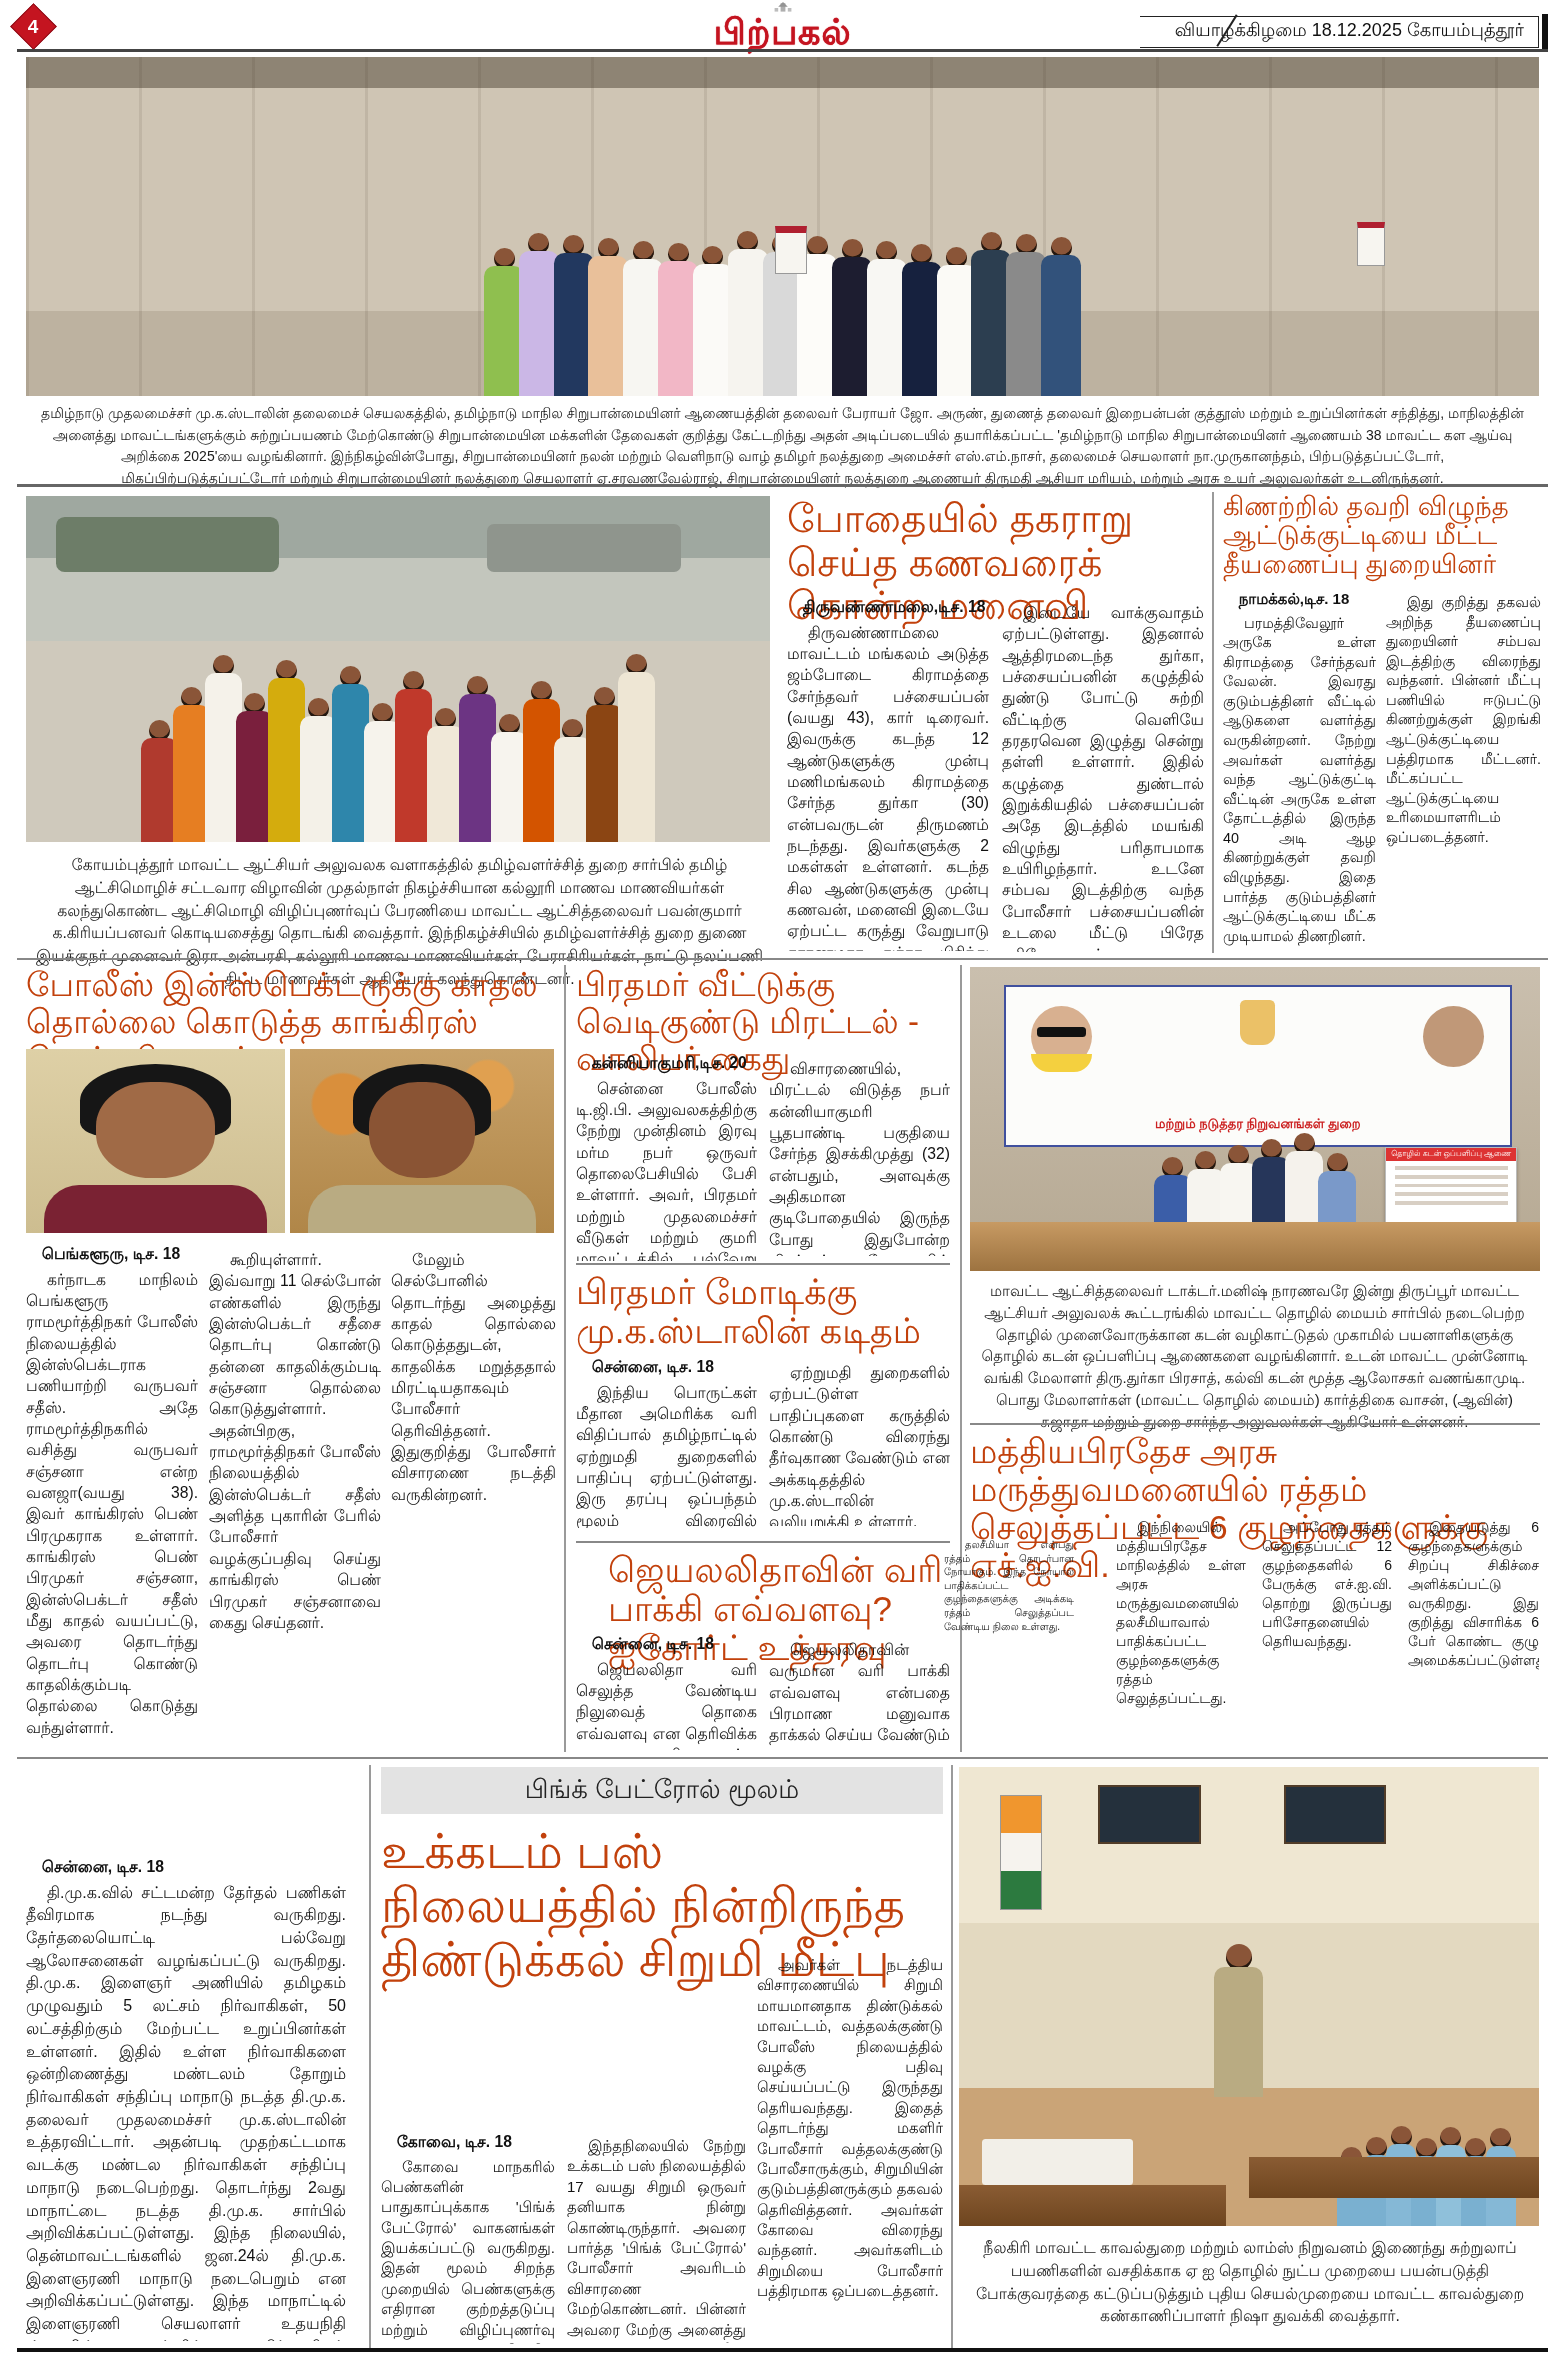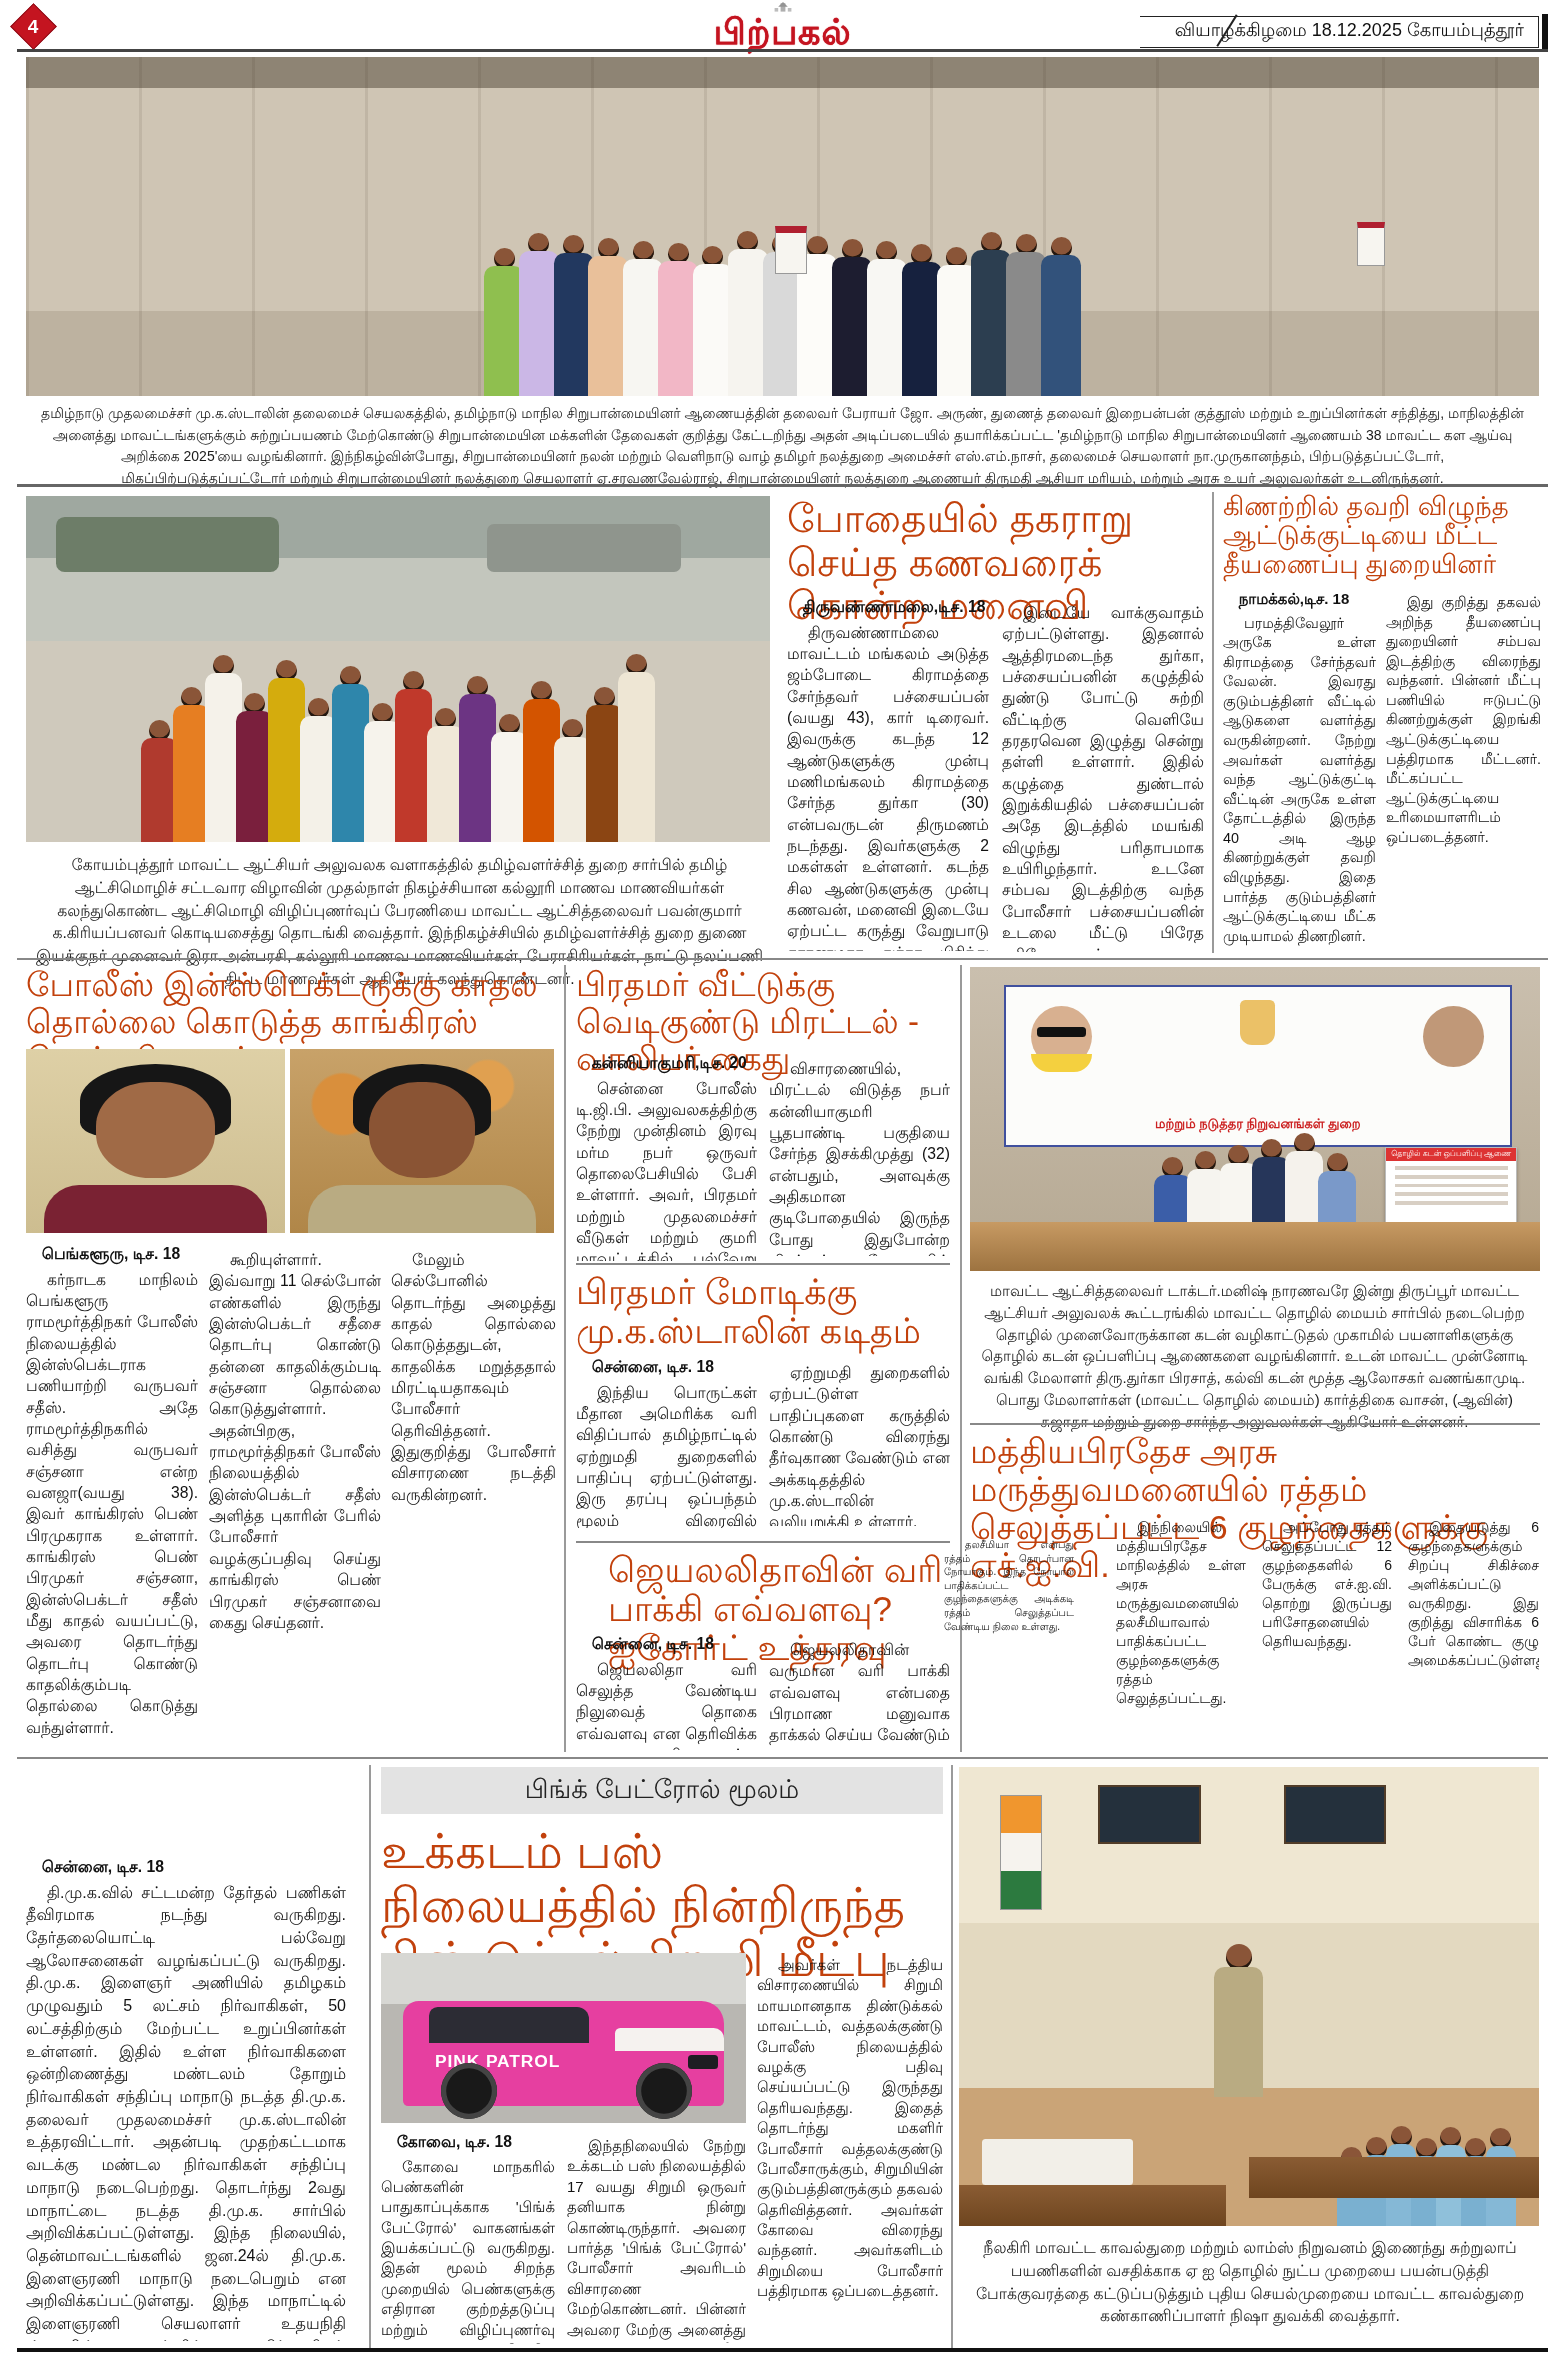--- a/index.html
+++ b/index.html
@@ -373,30 +373,20 @@
     <div class="bodycol" style="height:459px;font-size:16px;line-height:1.42;">தி.மு.க.வில் சட்டமன்ற தேர்தல் பணிகள் தீவிரமாக நடந்து வருகிறது. தேர்தலையொட்டி பல்வேறு ஆலோசனைகள் வழங்கப்பட்டு வருகிறது. தி.மு.க. இளைஞர் அணியில் தமிழகம் முழுவதும் 5 லட்சம் நிர்வாகிகள், 50 லட்சத்திற்கும் மேற்பட்ட உறுப்பினர்கள் உள்ளனர். இதில் உள்ள நிர்வாகிகளை ஒன்றிணைத்து மண்டலம் தோறும் நிர்வாகிகள் சந்திப்பு மாநாடு நடத்த தி.மு.க. தலைவர் முதலமைச்சர் மு.க.ஸ்டாலின் உத்தரவிட்டார். அதன்படி முதற்கட்டமாக வடக்கு மண்டல நிர்வாகிகள் சந்திப்பு மாநாடு நடைபெற்றது. தொடர்ந்து 2வது மாநாட்டை நடத்த தி.மு.க. சார்பில் அறிவிக்கப்பட்டுள்ளது. இந்த நிலையில், தென்மாவட்டங்களில் ஜன.24ல் தி.மு.க. இளைஞரணி மாநாடு நடைபெறும் என அறிவிக்கப்பட்டுள்ளது. இந்த மாநாட்டில் இளைஞரணி செயலாளர் உதயநிதி ஸ்டாலின் உள்ளிட்ட நிர்வாகிகள் பங்கேற்கின்றனர்.</div>
   </div>
 
   <div class="abs vrule" style="left:369px;top:1765px;height:583px;"></div>
 
   <div class="abs kicker" style="left:381px;top:1767px;width:562px;height:47px;">
     <span>பிங்க் பேட்ரோல் மூலம்</span>
   </div>
   <div class="abs headline" style="left:381px;top:1825px;width:562px;font-size:48px;">உக்கடம் பஸ் நிலையத்தில் நின்றிருந்த திண்டுக்கல் சிறுமி மீட்பு</div>
 
-  <div class="photo street" style="left:381px;top:1953px;width:365px;height:170px;">
-    <div class="car">
-      <div class="car-window"></div>
-      <div class="car-hood"></div>
-      <div class="headlight"></div>
-      <div class="car-label">PINK PATROL</div>
-      <div class="wheel" style="left:12%;"></div>
-      <div class="wheel" style="right:10%;"></div>
-    </div>
-  </div>
   <div class="abs" style="left:381px;top:2133px;width:174px;">
     <div class="dateline">கோவை, டிச. 18</div>
     <div class="bodycol" style="height:187px;font-size:15px;">கோவை மாநகரில் பெண்களின் பாதுகாப்புக்காக 'பிங்க் பேட்ரோல்' வாகனங்கள் இயக்கப்பட்டு வருகிறது. இதன் மூலம் சிறந்த முறையில் பெண்களுக்கு எதிரான குற்றத்தடுப்பு மற்றும் விழிப்புணர்வு ஏற்படுத்தும் பணிகளில் போலீசார் ஈடுபட்டு வருகின்றனர்.</div>
   </div>
   <div class="abs bodycol" style="left:567px;top:2136px;width:179px;height:207px;font-size:15px;">இந்தநிலையில் நேற்று உக்கடம் பஸ் நிலையத்தில் 17 வயது சிறுமி ஒருவர் தனியாக நின்று கொண்டிருந்தார். அவரை பார்த்த 'பிங்க் பேட்ரோல்' போலீசார் அவரிடம் விசாரணை மேற்கொண்டனர். பின்னர் அவரை மேற்கு அனைத்து மகளிர் போலீஸ் நிலையத்தில் ஒப்படைத்தனர்.</div>
   <div class="abs bodycol" style="left:757px;top:1955px;width:186px;height:390px;font-size:15px;">அவர்கள் நடத்திய விசாரணையில் சிறுமி மாயமானதாக திண்டுக்கல் மாவட்டம், வத்தலக்குண்டு போலீஸ் நிலையத்தில் வழக்கு பதிவு செய்யப்பட்டு இருந்தது தெரியவந்தது. இதைத் தொடர்ந்து மகளிர் போலீசார் வத்தலக்குண்டு போலீசாருக்கும், சிறுமியின் குடும்பத்தினருக்கும் தகவல் தெரிவித்தனர். அவர்கள் கோவை விரைந்து வந்தனர். அவர்களிடம் சிறுமியை போலீசார் பத்திரமாக ஒப்படைத்தனர்.</div>
 
   <div class="abs vrule" style="left:951px;top:1765px;height:583px;"></div>
 
   <div class="photo room" style="left:959px;top:1767px;width:580px;height:459px;">

